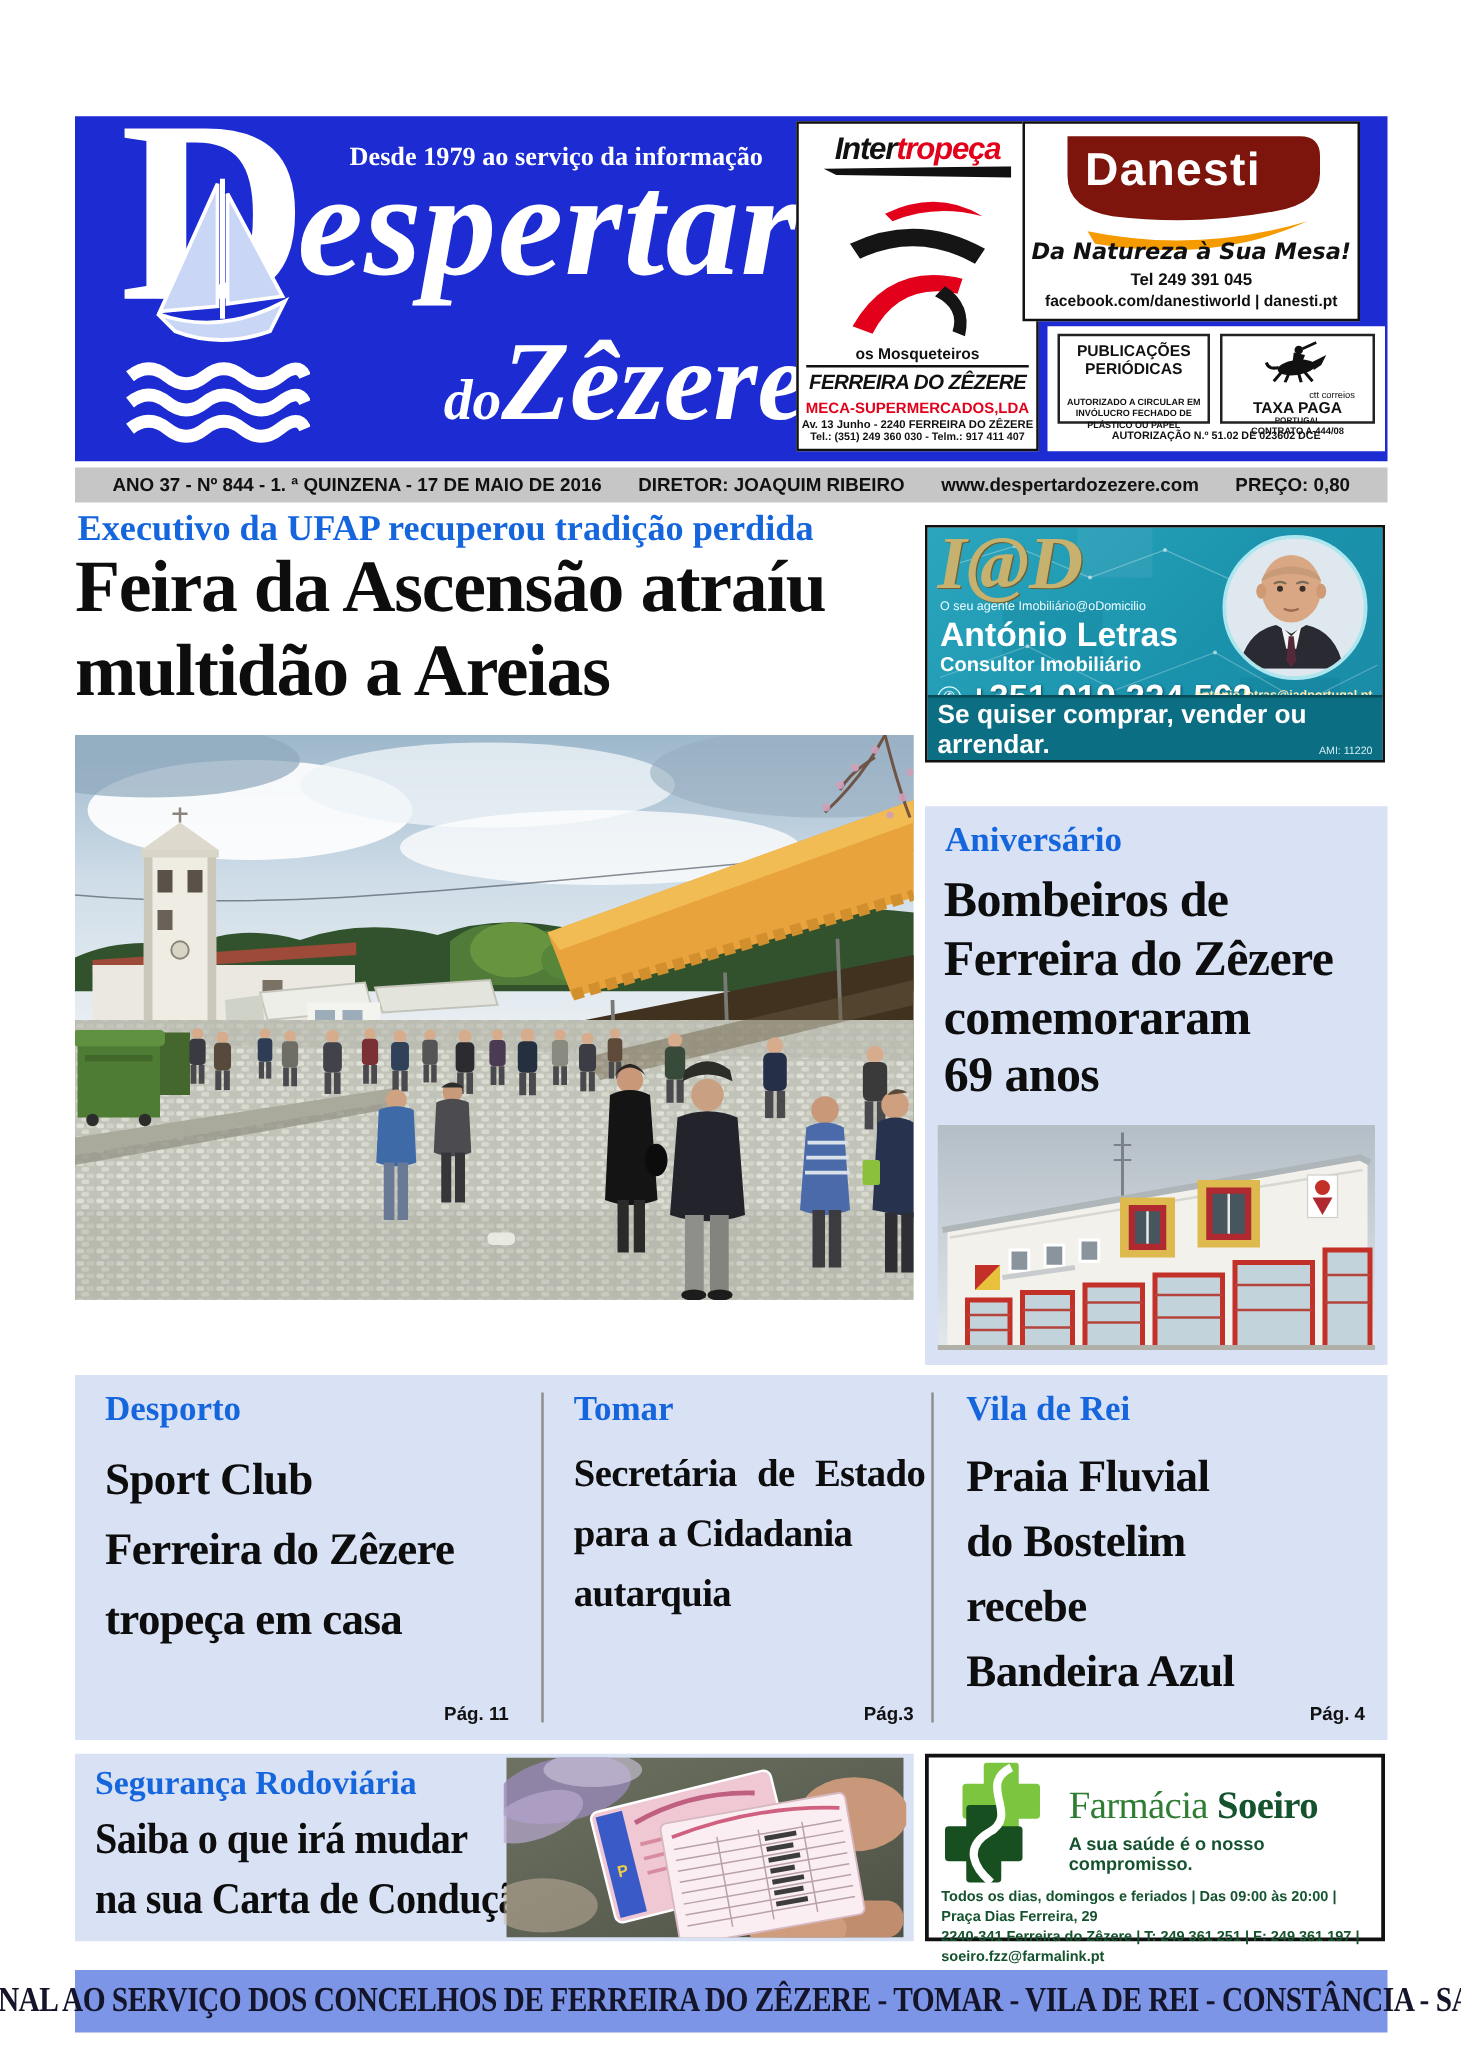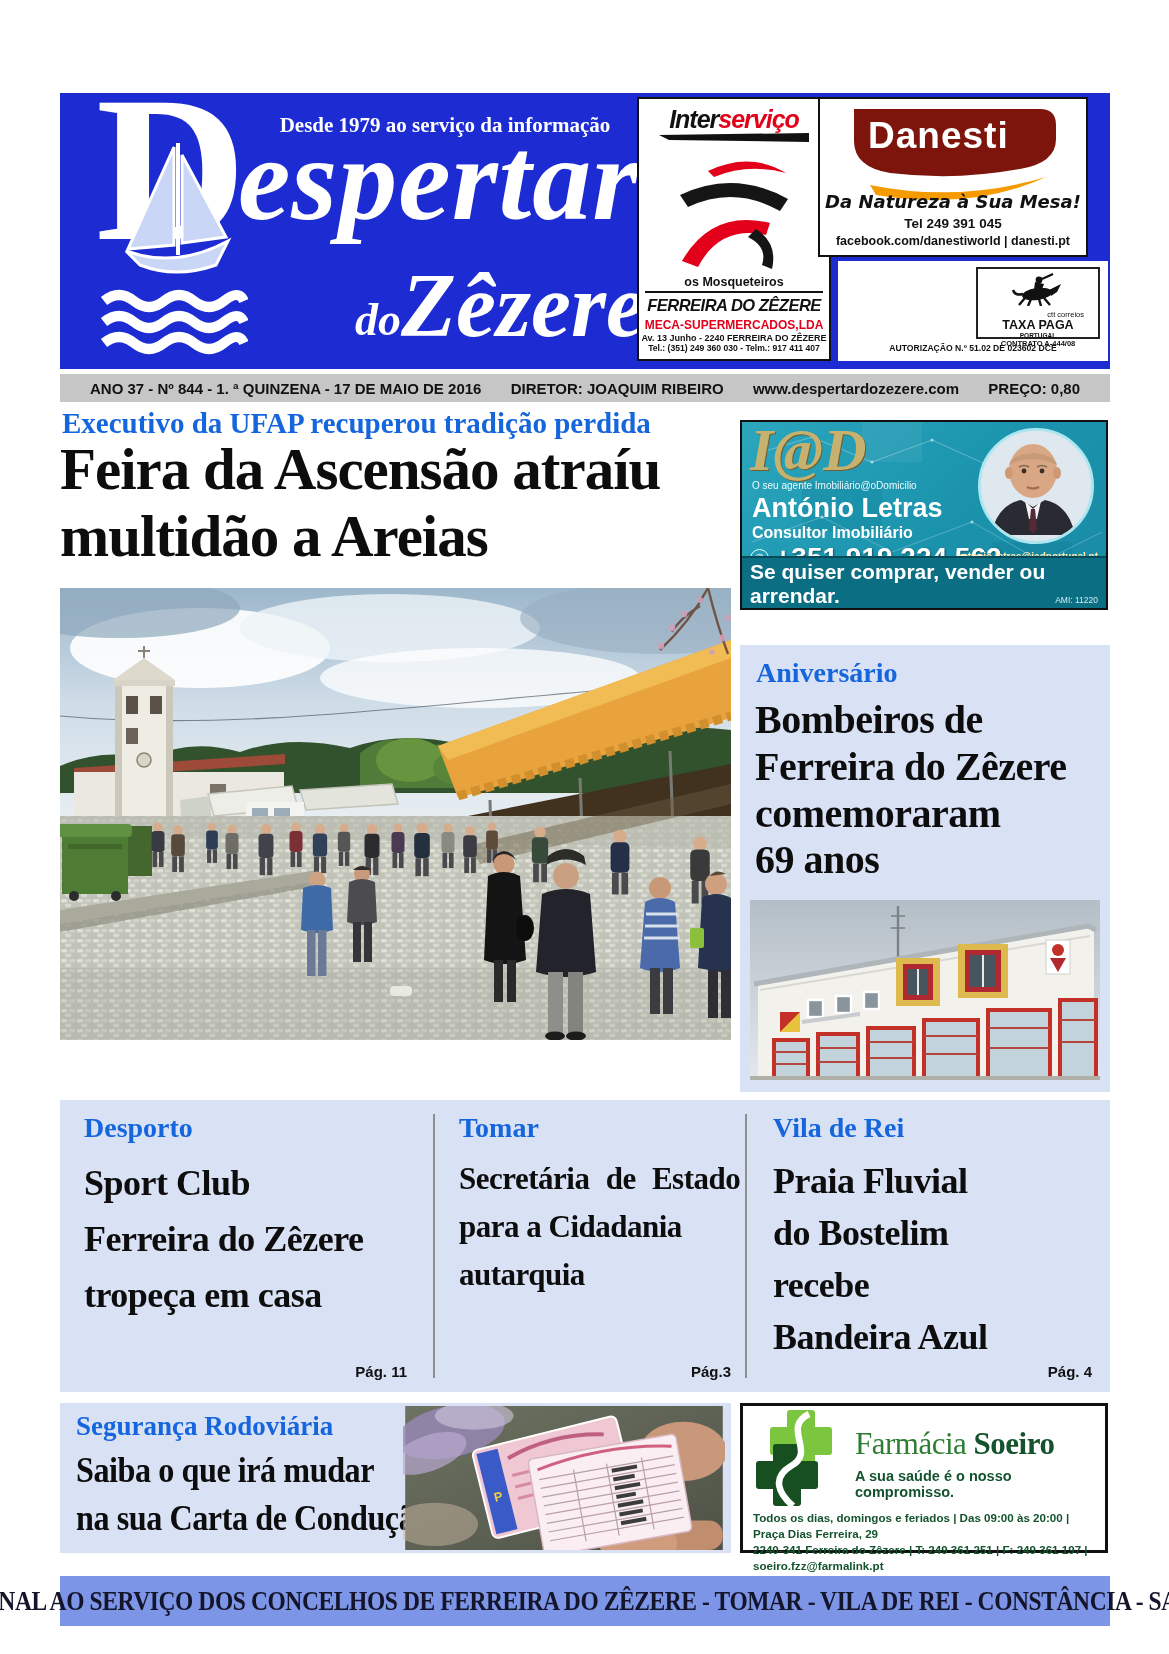--- a/index.html
+++ b/index.html
@@ -124,21 +124,21 @@
       <path d="M6,54 Q21,42 36,54 T66,54 T96,54 T126,54 T146,54" stroke="#fff" stroke-width="10" fill="none"></path>
     </svg>
     <div id="tagline" class="abs">Desde 1979 ao serviço da informação</div>
     <span id="title-rest" class="abs">espertar</span>
     <div id="title-sub-row" class="abs">
       <span id="title-prefix">do</span>
       <span id="title-sub">Zêzere</span>
     </div>
 
     <div id="intermarche" class="abs adbox">
-      <div class="im-word"><span class="im-black">Inter</span><span class="im-red">serviço</span></div>
+      <div class="im-word"><span class="im-black">Inter</span><span class="im-red">tropeça</span></div>
       <svg id="im-swoosh" width="150" height="10" viewBox="0 0 150 10">
         <polygon points="0,2 150,0 150,9 10,7" fill="#111"></polygon>
       </svg>
       <svg width="120" height="128" viewBox="0 0 120 128" style="margin-top:2px">
         <path d="M34,26 Q76,6 112,28 Q74,18 40,32 Z" fill="#e2001a"></path>
         <path d="M6,50 Q60,24 114,54 L106,66 Q60,40 14,62 Z" fill="#151515"></path>
         <path d="M8,116 Q38,64 96,78 L92,90 Q46,80 24,122 Z" fill="#e2001a"></path>
         <path d="M82,84 Q104,98 98,124 L88,120 Q94,102 74,92 Z" fill="#151515"></path>
       </svg>
       <div id="im-mosq-label">os Mosqueteiros</div>
@@ -154,20 +154,24 @@
         <path d="M30,80 Q118,98 206,72 Q132,106 36,90 Z" fill="#f59b00"></path>
       </svg>
       <span id="danesti-name" class="abs">Danesti</span>
       <span id="danesti-reg" class="abs">®</span>
       <div id="danesti-slogan" class="abs">Da Natureza à Sua Mesa!</div>
       <div id="danesti-phone" class="abs">Tel 249 391 045</div>
       <div id="danesti-social" class="abs">facebook.com/danestiworld  |  danesti.pt</div>
     </div>
 
     <div id="postal" class="abs">
+      <div id="pub-box" class="postal-box">
+        <div id="pub-title">PUBLICAÇÕES PERIÓDICAS</div>
+        <div id="pub-note">AUTORIZADO A CIRCULAR EM INVÓLUCRO FECHADO DE PLÁSTICO OU PAPEL</div>
+      </div>
       <div id="ctt-box" class="postal-box">
         <svg width="54" height="34" viewBox="0 0 54 34" style="margin-top:3px">
           <ellipse cx="26" cy="22" rx="15" ry="6" fill="#111" transform="rotate(-8 26 22)"></ellipse>
           <polygon points="38,18 50,12 46,20 40,24" fill="#111"></polygon>
           <polyline points="14,26 8,33" stroke="#111" stroke-width="2.4" fill="none"></polyline>
           <polyline points="20,27 17,34" stroke="#111" stroke-width="2.4" fill="none"></polyline>
           <polyline points="33,26 39,33" stroke="#111" stroke-width="2.4" fill="none"></polyline>
           <polyline points="28,27 30,34" stroke="#111" stroke-width="2.4" fill="none"></polyline>
           <path d="M12,22 Q4,24 2,18" stroke="#111" stroke-width="2.4" fill="none"></path>
           <circle cx="28" cy="8" r="3.4" fill="#111"></circle>

